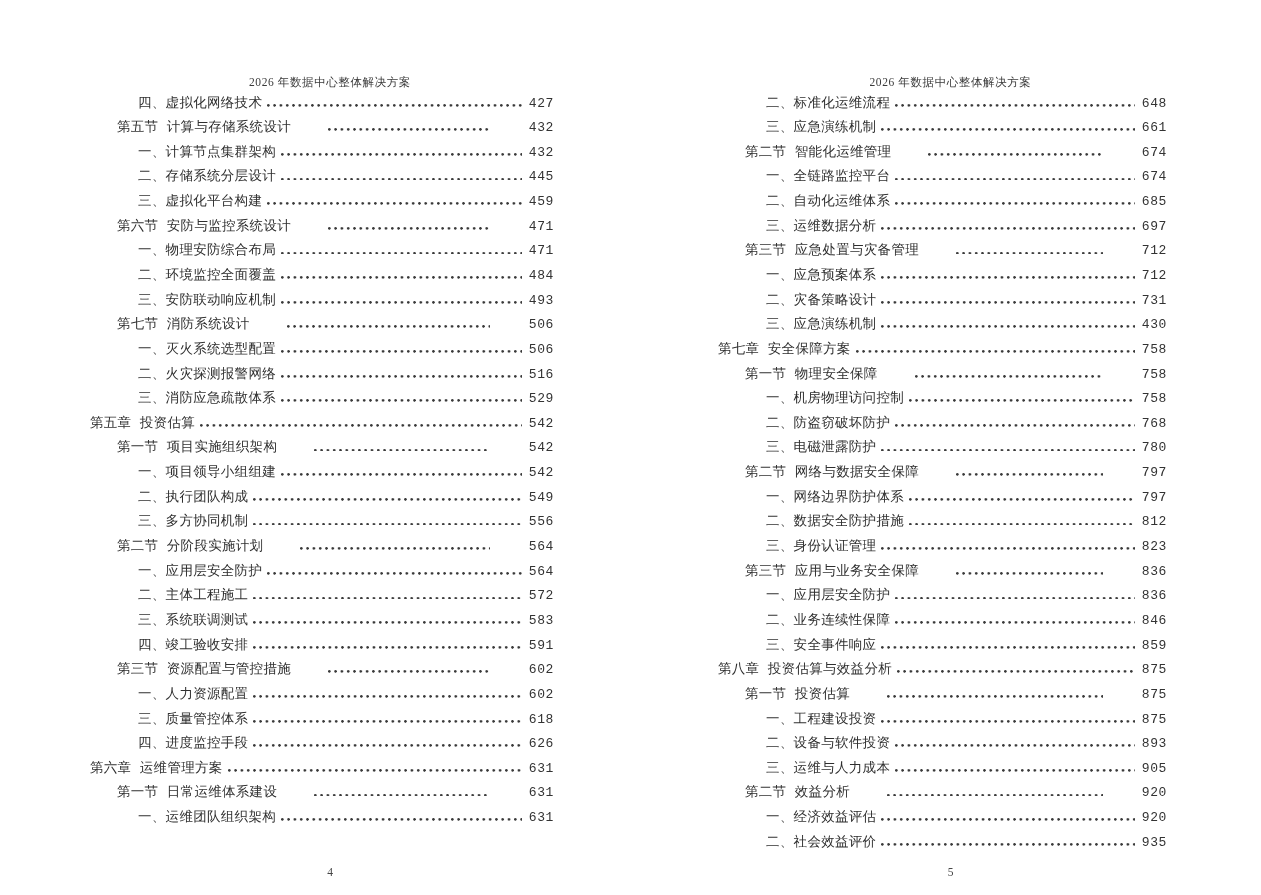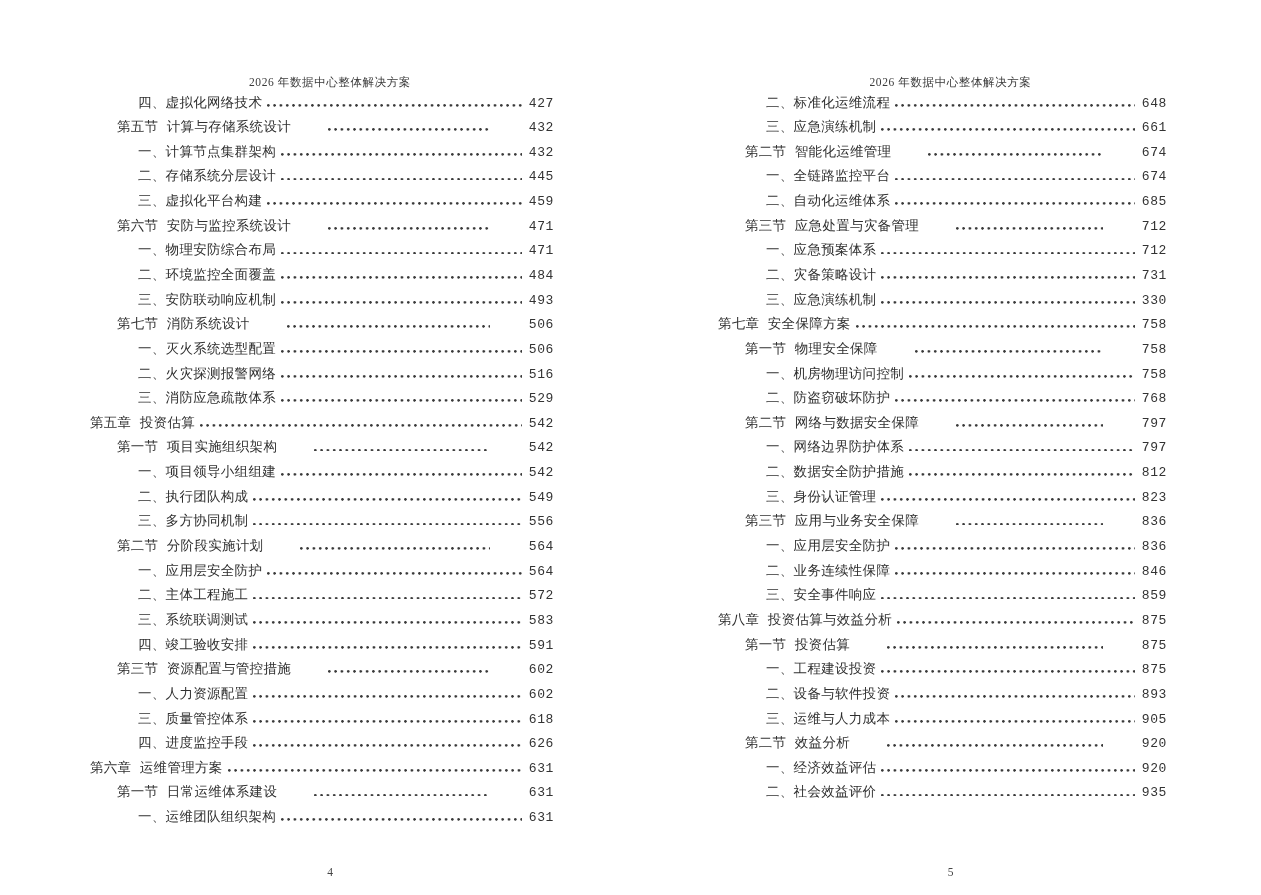--- a/index.html
+++ b/index.html
@@ -282,59 +282,69 @@
         <div class="entry level-2">
     <span class="entry-title">一、全链路监控平台</span>
     <span class="leader"></span>
     <span class="entry-page">674</span>
   </div>
         <div class="entry level-2">
     <span class="entry-title">二、自动化运维体系</span>
     <span class="leader"></span>
     <span class="entry-page">685</span>
   </div>
+        <div class="entry level-2">
+    <span class="entry-title">三、运维数据分析</span>
+    <span class="leader"></span>
+    <span class="entry-page">697</span>
+  </div>
         <div class="entry level-1">
     <span class="entry-title">第三节 应急处置与灾备管理</span>
     <span class="leader"></span>
     <span class="entry-page">712</span>
   </div>
         <div class="entry level-2">
     <span class="entry-title">一、应急预案体系</span>
     <span class="leader"></span>
     <span class="entry-page">712</span>
   </div>
         <div class="entry level-2">
     <span class="entry-title">二、灾备策略设计</span>
     <span class="leader"></span>
     <span class="entry-page">731</span>
   </div>
         <div class="entry level-2">
     <span class="entry-title">三、应急演练机制</span>
     <span class="leader"></span>
-    <span class="entry-page">330</span>
+    <span class="entry-page">430</span>
   </div>
         <div class="entry level-0">
     <span class="entry-title">第七章 安全保障方案</span>
     <span class="leader"></span>
     <span class="entry-page">758</span>
   </div>
         <div class="entry level-1">
     <span class="entry-title">第一节 物理安全保障</span>
     <span class="leader"></span>
     <span class="entry-page">758</span>
   </div>
         <div class="entry level-2">
     <span class="entry-title">一、机房物理访问控制</span>
     <span class="leader"></span>
     <span class="entry-page">758</span>
   </div>
         <div class="entry level-2">
     <span class="entry-title">二、防盗窃破坏防护</span>
     <span class="leader"></span>
     <span class="entry-page">768</span>
+  </div>
+        <div class="entry level-2">
+    <span class="entry-title">三、电磁泄露防护</span>
+    <span class="leader"></span>
+    <span class="entry-page">780</span>
   </div>
         <div class="entry level-1">
     <span class="entry-title">第二节 网络与数据安全保障</span>
     <span class="leader"></span>
     <span class="entry-page">797</span>
   </div>
         <div class="entry level-2">
     <span class="entry-title">一、网络边界防护体系</span>
     <span class="leader"></span>
     <span class="entry-page">797</span>

